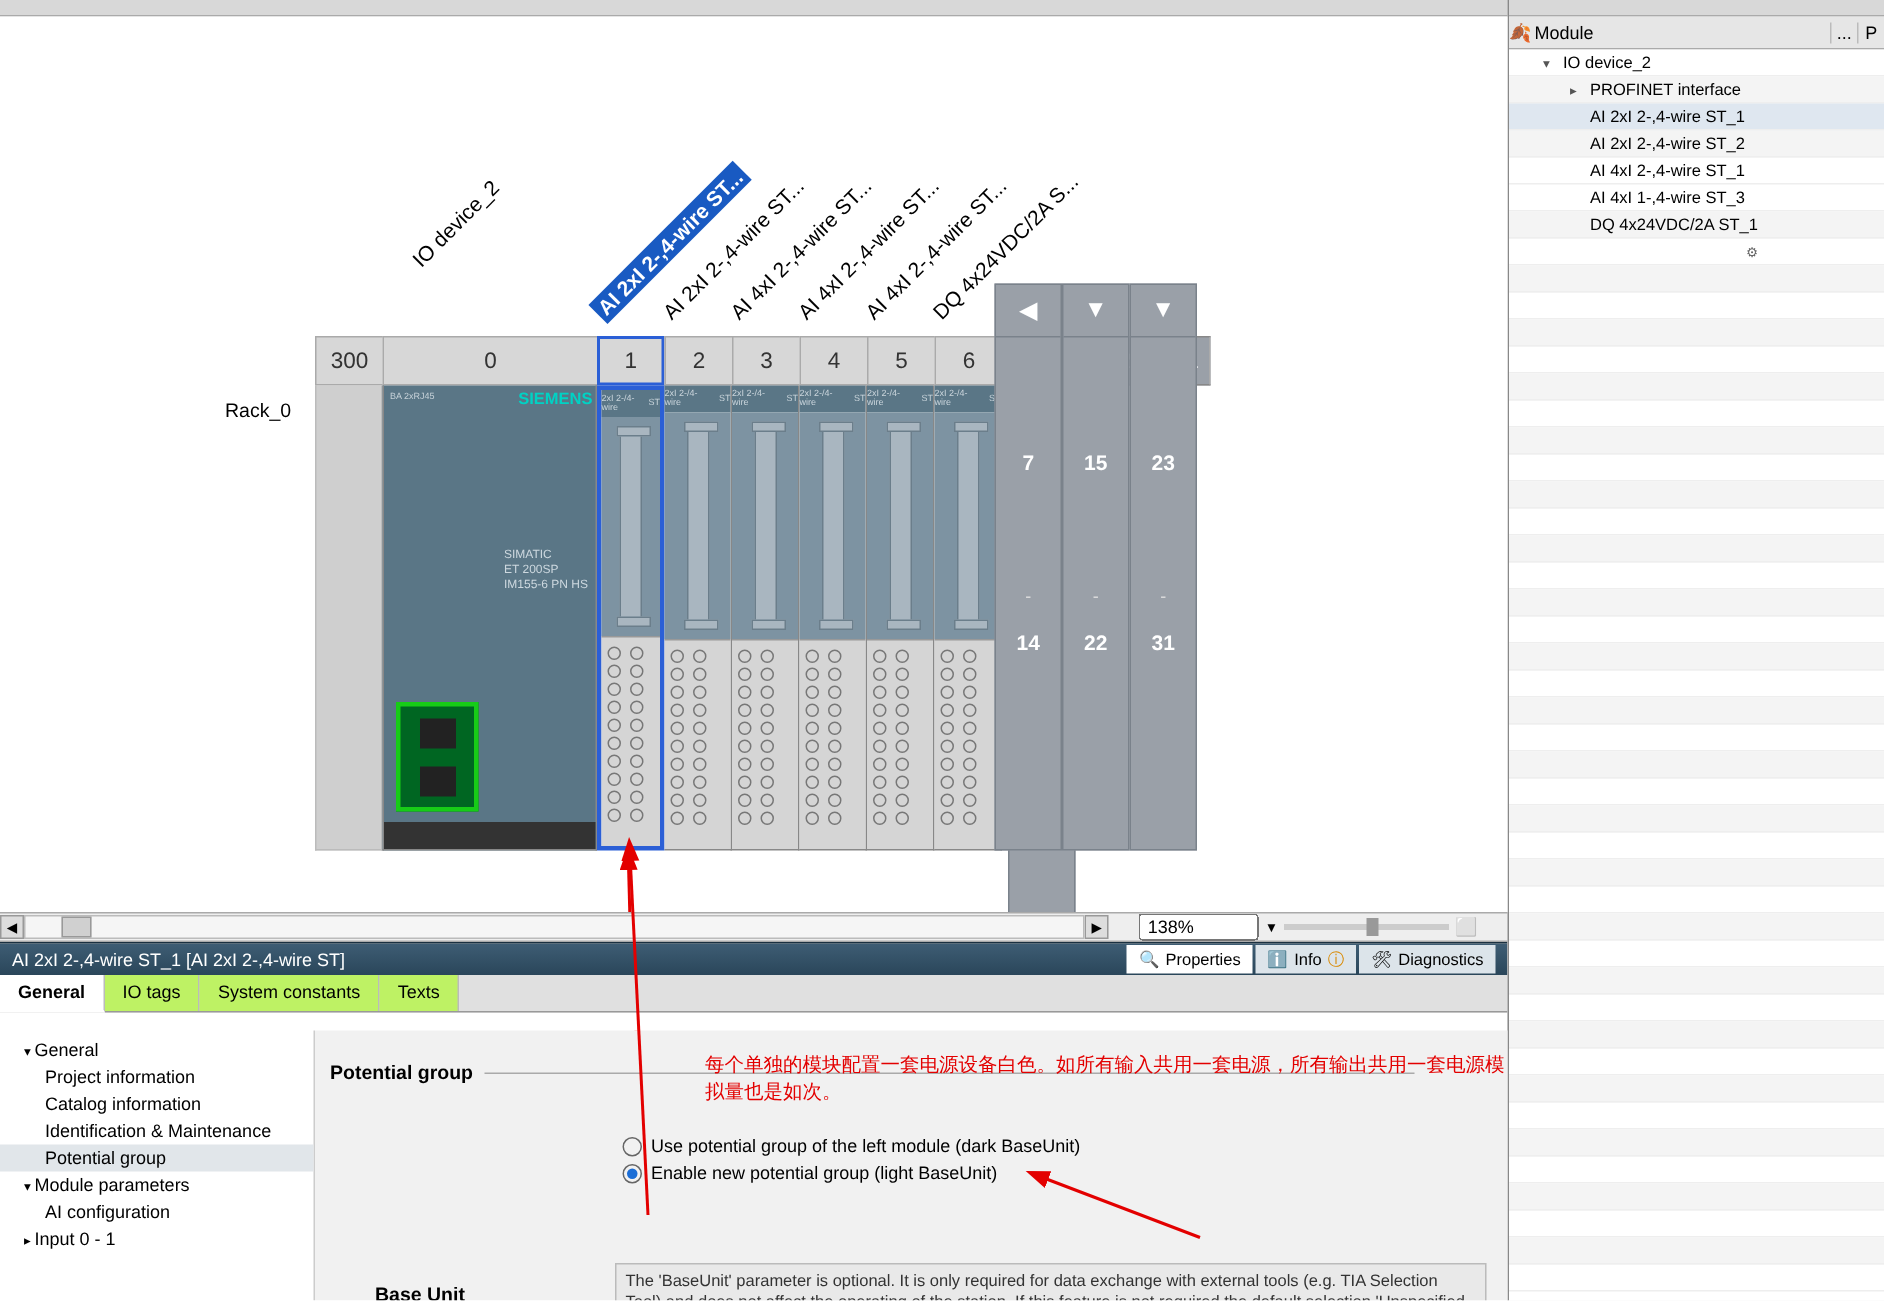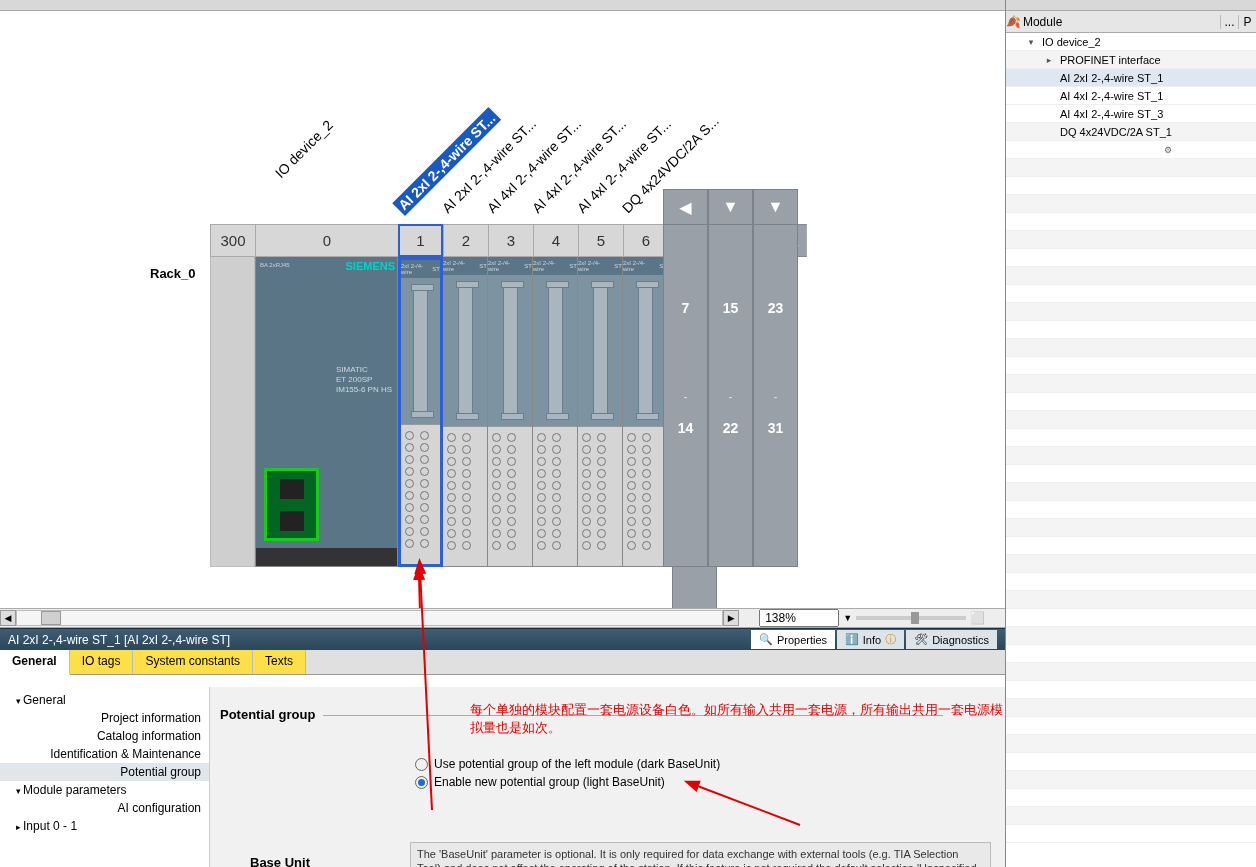--- a/index.html
+++ b/index.html
@@ -5,21 +5,21 @@
 * { box-sizing: border-box; margin: 0; padding: 0; font-family: Arial, sans-serif; }
 body { width: 1256px; height: 867px; overflow: hidden; background: #fff; font-size: 12px; }
 
 .layout { display: flex; width: 100%; height: 100%; }
 .main-col { display: flex; flex-direction: column; width: 1005px; }
 .right-col { flex: 1; display: flex; flex-direction: column; border-left: 1px solid #888; background: #efefef; }
 
 .top-strip { height: 11px; background: #d8d8d8; border-bottom: 1px solid #aaa; }
 
 .canvas-area { height: 597px; background: #fff; position: relative; overflow: hidden; }
-.rack-label { position: absolute; left: 150px; top: 255px; font-weight: bold; font-size: 13px; }
+.rack-label { position: absolute; left: 150px; top: 255px; font-weight: normal; font-size: 13px; }
 
 
 .diag-labels { position: absolute; left: 205px; top: 30px; width: 600px; height: 180px; }
 .diag-labels span { position: absolute; transform: rotate(-45deg); transform-origin: left bottom; font-size: 14px; white-space: nowrap; color: #000; }
 .diag-labels .sel { background: #195ac2; color: #fff; font-weight: bold; padding: 1px 3px; }
 
 
 .slot-row { display: flex; align-items: center; }
 .slot-num { height: 33px; background: #d7d7d7; border: 1px solid #aaa; display: flex; align-items: center; justify-content: center; font-size: 15px; color: #333; border-right: none; }
 .slot-num:last-child { border-right: 1px solid #aaa; }
@@ -65,27 +65,27 @@
 .zoom .slider { width:110px; height:4px; background:#ccc; position:relative; }
 .zoom .slider .h { position:absolute; left:55px; top:-4px; width:8px; height:12px; background:#999; }
 
 .title-bar { height:22px; background:linear-gradient(#3e5d74,#2a465a); color:#fff; display:flex; align-items:center; padding:0 8px; font-size:12px; justify-content:space-between; border-top:1px solid #1a3040;}
 .title-bar .rtabs { display:flex; gap:2px; }
 .title-bar .rtab { background:#dce4ea; color:#000; padding:2px 8px; font-size:11px; display:flex; align-items:center; gap:4px;}
 .title-bar .rtab.active { background:#fff; }
 
 .lower { flex:1; display:flex; flex-direction:column;gap:12px; }
 .tabbar { height:25px; background:#e0e0e0; display:flex; border-bottom:1px solid #999; }
-.tabbar .tab { padding:4px 12px; font-size:12px; border-right:1px solid #bbb; background:#fde047; }
+.tabbar .tab { padding:4px 12px; font-size:12px; border-right:1px solid #bbb; background:#bef264; }
 .tabbar .tab.active { background:#fff; font-weight:bold; border-bottom:2px solid #fff; margin-bottom:-1px; }
 
 .lower-body { flex:1; display:flex; background:#fff; }
 .navtree { width:210px; background:#fff; border-right:1px solid #ccc; font-size:12px; padding:4px 0; }
 .navtree .it { padding:2px 8px 2px 16px; cursor:default; }
-.navtree .it.l2 { padding-left:30px;text-align:right; }
+.navtree .it.l2 { padding-left:30px; }
 .navtree .it.sel { background:#e1e6ea; }
 .navtree .caret::before { content:"▾ "; font-size:9px; }
 .navtree .caretr::before { content:"▸ "; font-size:9px; }
 
 .form-area { flex:1; background:#f1f1f1; position:relative; overflow:hidden; }
 .cn-note { position:absolute; left:260px; top:14px; color:#e30000; font-size:13px; }
 .section-title { position:absolute; left:10px; top:20px; font-weight:bold; font-size:13px; }
 .section-title .line { display:inline-block; width:620px; border-top:1px solid #aaa; vertical-align:middle; margin-left:8px;}
 .radio-grp { position:absolute; left:205px; top:66px; font-size:12px; }
 .radio-grp .row { display:flex; align-items:center; gap:6px; margin:4px 0; }
@@ -491,29 +491,34 @@
         <div class="row alt">
           <span class="ind" style="width: 36px;"></span>
           <span class="tw">▸</span>
           <span class="txt">PROFINET interface</span>
         </div>
         <div class="row sel">
           <span class="ind" style="width: 36px;"></span>
           <span class="tw"></span>
           <span class="txt">AI 2xI 2-,4-wire ST_1</span>
         </div>
+        <div class="row alt">
+          <span class="ind" style="width: 36px;"></span>
+          <span class="tw"></span>
+          <span class="txt">AI 2xI 2-,4-wire ST_2</span>
+        </div>
         <div class="row">
           <span class="ind" style="width: 36px;"></span>
           <span class="tw"></span>
           <span class="txt">AI 4xI 2-,4-wire ST_1</span>
         </div>
         <div class="row">
           <span class="ind" style="width: 36px;"></span>
           <span class="tw"></span>
-          <span class="txt">AI 4xI 2-,4-wire ST_3</span>
+          <span class="txt">AI 4xI 1-,4-wire ST_3</span>
         </div>
         <div class="row alt">
           <span class="ind" style="width: 36px;"></span>
           <span class="tw"></span>
           <span class="txt">DQ 4x24VDC/2A ST_1</span>
         </div>
         <div class="row">
           <span class="gear">⚙</span>
         </div>
         <div class="row alt"></div>

